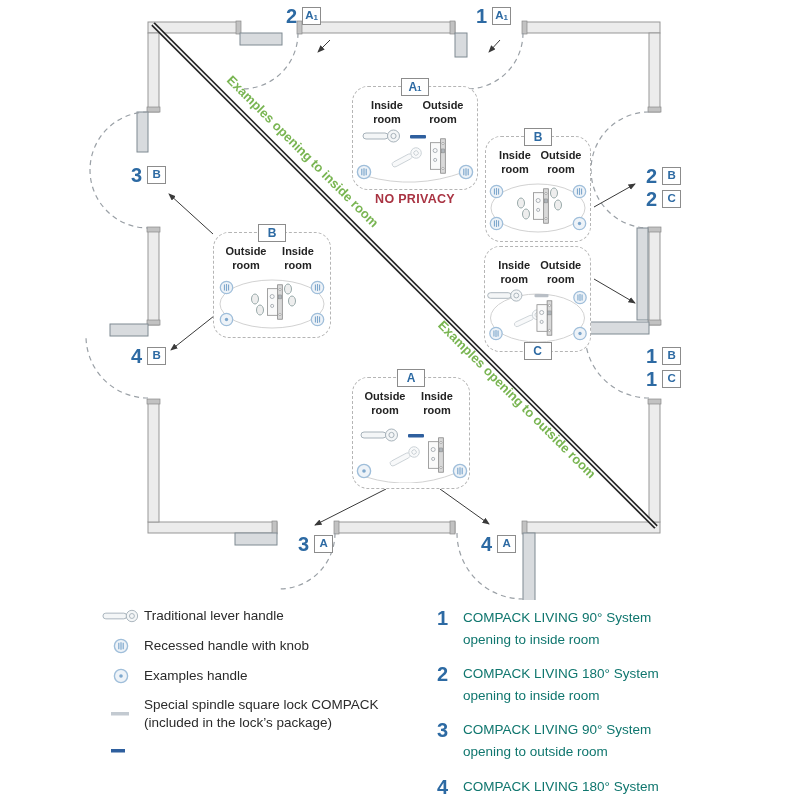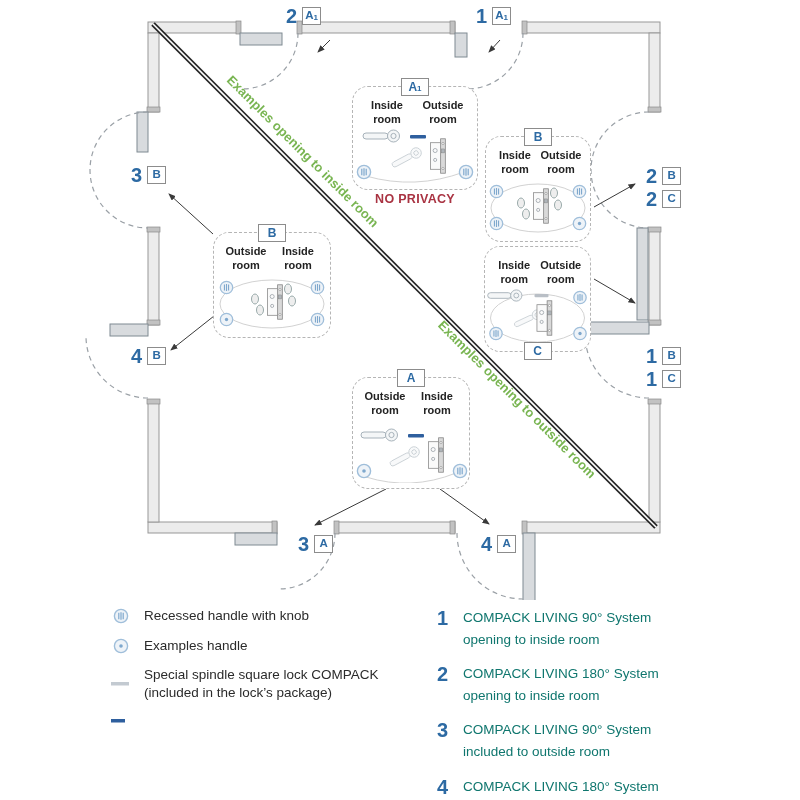--- a/index.html
+++ b/index.html
@@ -324,20 +324,28 @@
         </g>
       <use href="#sym-lock" x="72" y="12" width="19" height="36"></use>
       <use href="#sym-rdot" x="2" y="38" width="16" height="16"></use>
       <use href="#sym-rknob" x="98" y="38" width="16" height="16"></use>
     </svg>
   </div>
 
   <div class="legend">
     <div class="legend-item">
       <span class="legend-icon">
+          <svg width="38" height="16">
+            <use href="#sym-lever" width="38" height="16"></use>
+          </svg>
+        </span>
+      <span class="legend-text">Traditional lever handle</span>
+    </div>
+    <div class="legend-item">
+      <span class="legend-icon">
           <svg width="16" height="16">
             <use href="#sym-rknob" width="16" height="16"></use>
           </svg>
         </span>
       <span class="legend-text">Recessed handle with knob</span>
     </div>
     <div class="legend-item">
       <span class="legend-icon">
           <svg width="16" height="16">
             <use href="#sym-rdot" width="16" height="16"></use>
@@ -366,21 +374,21 @@
     <div class="system">
       <span class="num">1</span>
       <span class="txt"><span>COMPACK LIVING 90° System</span><br><span>opening to inside room</span></span>
     </div>
     <div class="system">
       <span class="num">2</span>
       <span class="txt"><span>COMPACK LIVING 180° System</span><br><span>opening to inside room</span></span>
     </div>
     <div class="system">
       <span class="num">3</span>
-      <span class="txt"><span>COMPACK LIVING 90° System</span><br><span>included to outside room</span></span>
+      <span class="txt"><span>COMPACK LIVING 90° System</span><br><span>opening to outside room</span></span>
     </div>
     <div class="system">
       <span class="num">4</span>
       <span class="txt"><span>COMPACK LIVING 180° System</span><br></span>
     </div>
   </div>
 
 </div>
 
 </body></html>

